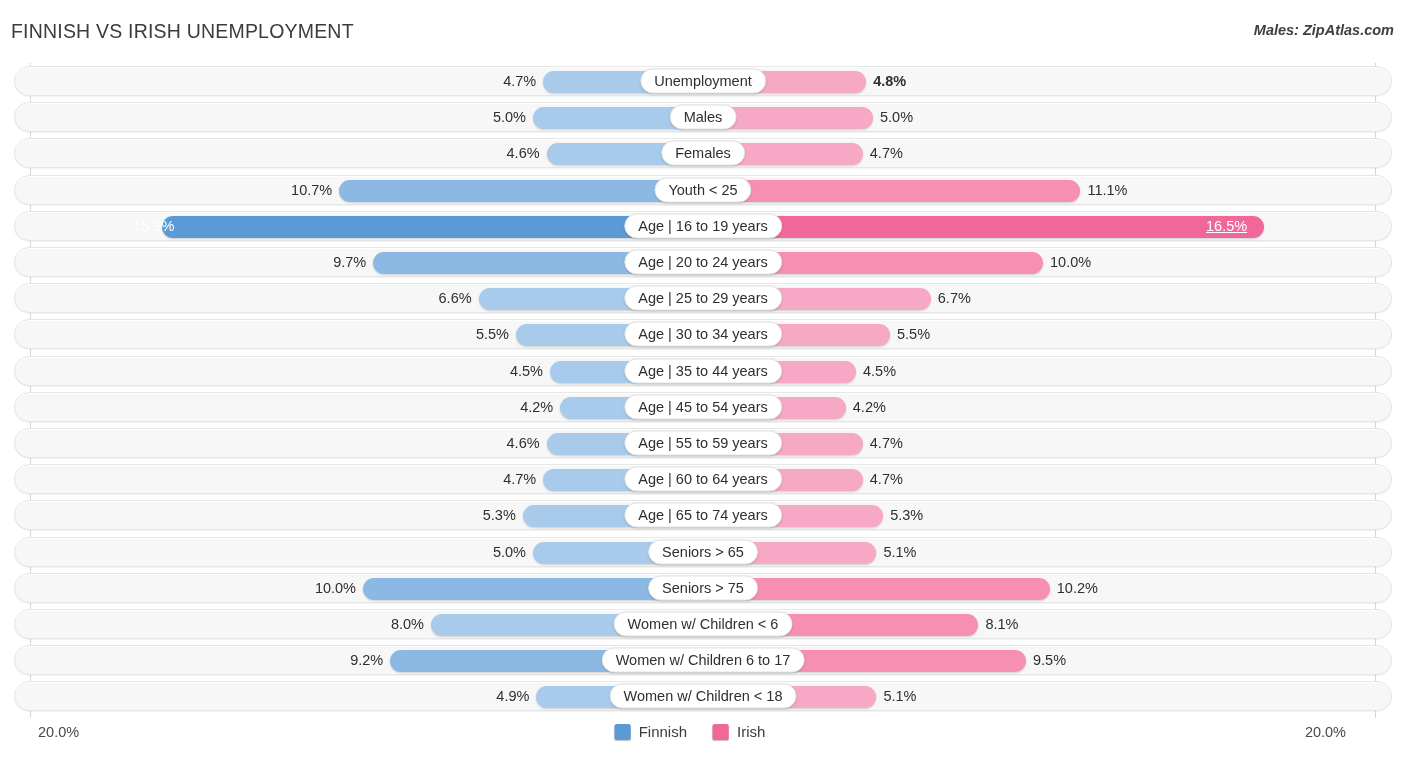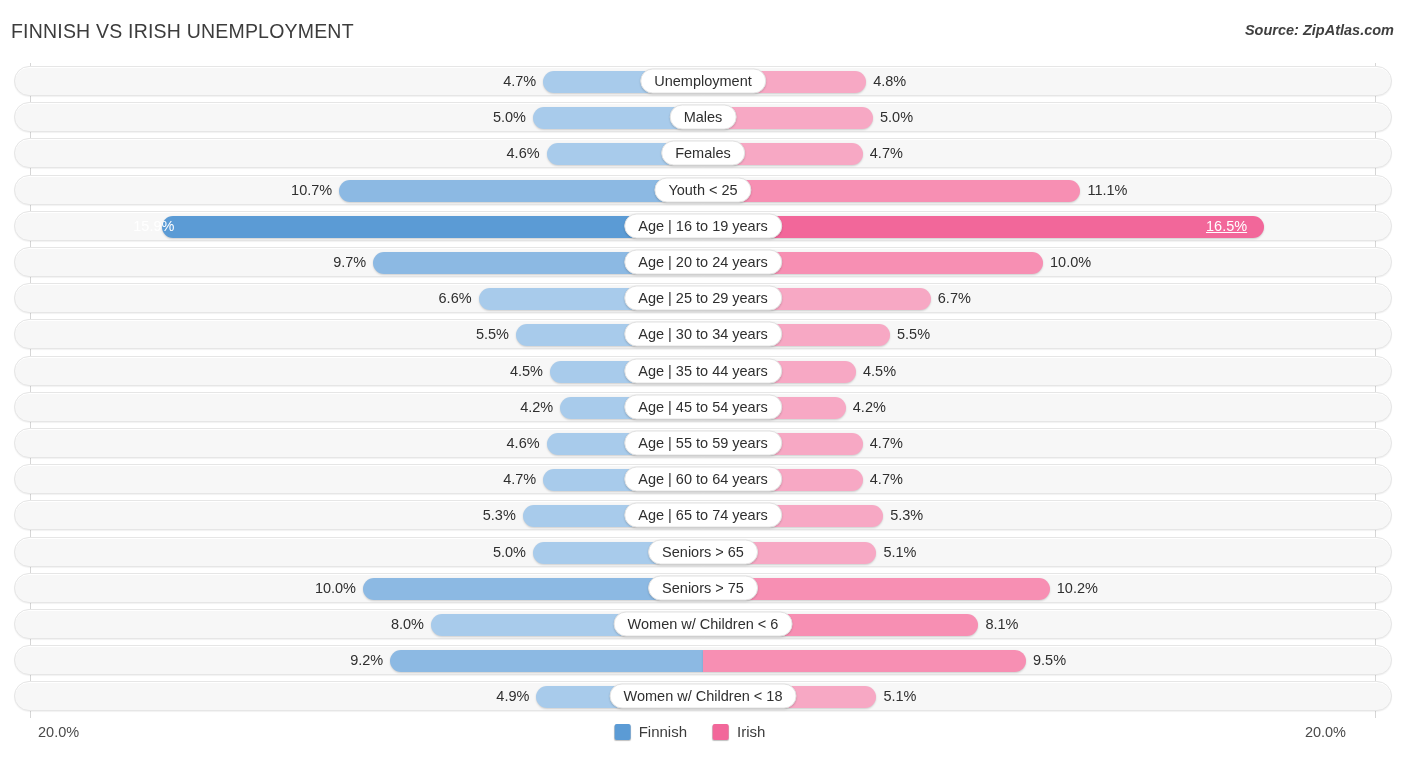--- a/index.html
+++ b/index.html
@@ -158,31 +158,31 @@
     font-size: 15px;
     color: #3c3c3c;
   }
 </style>
 </head>
 <body>
 
 <div id="page">
 
   <div id="chart-title">FINNISH VS IRISH UNEMPLOYMENT</div>
-  <div id="source-label">Source: ZipAtlas.com</div>
+  <div id="source-label">Males: ZipAtlas.com</div>
 
   <div id="plot">
     <div class="axis-line" id="axis-left"></div>
     <div class="axis-line" id="axis-right"></div>
 
   <div class="row" style="top: 3px;">
         <div class="bar bar-left" style="width: 159.8px; background: rgb(168, 203, 235);"></div>
         <div class="bar bar-right" style="width: 163.2px; background: rgb(247, 168, 196);"></div>
         <div class="val val-left" style="right: calc(50% + 166.8px);">4.7%</div>
-        <div class="val val-right" style="left: calc(50% + 170.2px);">4.8%</div>
+        <div class="val val-right" style="left: calc(50% + 170.2px); font-weight: bold;">4.8%</div>
         <div class="center-label">Unemployment</div>
       </div>
       <div class="row" style="top: 39.2px;">
         <div class="bar bar-left" style="width: 170px; background: rgb(168, 203, 235);"></div>
         <div class="bar bar-right" style="width: 170px; background: rgb(247, 168, 196);"></div>
         <div class="val val-left" style="right: calc(50% + 177px);">5.0%</div>
         <div class="val val-right" style="left: calc(50% + 177px);">5.0%</div>
         <div class="center-label">Males</div>
       </div>
       <div class="row" style="top: 75.4px;">
@@ -281,20 +281,21 @@
         <div class="bar bar-right" style="width: 275.4px; background: rgb(247, 143, 179);"></div>
         <div class="val val-left" style="right: calc(50% + 279px);">8.0%</div>
         <div class="val val-right" style="left: calc(50% + 282.4px);">8.1%</div>
         <div class="center-label">Women w/ Children &lt; 6</div>
       </div>
       <div class="row" style="top: 582.2px;">
         <div class="bar bar-left" style="width: 312.8px; background: rgb(140, 185, 227);"></div>
         <div class="bar bar-right" style="width: 323px; background: rgb(247, 143, 179);"></div>
         <div class="val val-left" style="right: calc(50% + 319.8px);">9.2%</div>
         <div class="val val-right" style="left: calc(50% + 330px);">9.5%</div>
+        <div class="center-label">Women w/ Children 6 to 17</div>
       </div>
       <div class="row" style="top: 618.4px;">
         <div class="bar bar-left" style="width: 166.6px; background: rgb(168, 203, 235);"></div>
         <div class="bar bar-right" style="width: 173.4px; background: rgb(247, 168, 196);"></div>
         <div class="val val-left" style="right: calc(50% + 173.6px);">4.9%</div>
         <div class="val val-right" style="left: calc(50% + 180.4px);">5.1%</div>
         <div class="center-label">Women w/ Children &lt; 18</div>
       </div>
     </div>
 

